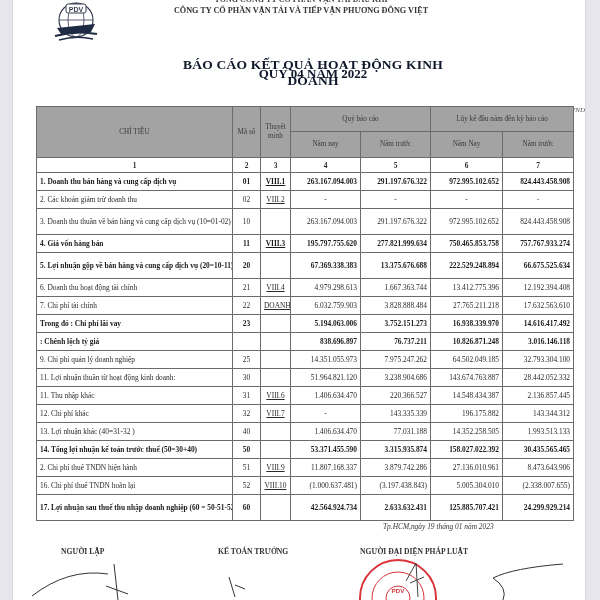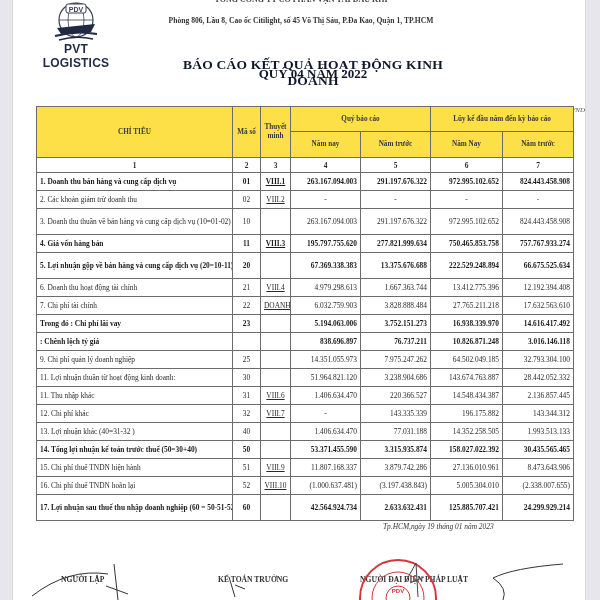--- a/index.html
+++ b/index.html
@@ -37,37 +37,37 @@
 
     table.report {
       position: absolute; left: 23px; top: 106px; width: 537px;
       border-collapse: collapse; table-layout: fixed;
       font-size: 7.4px; color: #2a2a2a;
     }
     table.report td, table.report th {
       border: 1px solid #6b6b6b; padding: 0 3px; overflow: hidden; white-space: nowrap;
       height: 17px; line-height: 9px;
     }
-    table.report th { background: #fde047; font-weight: bold; color: #3a3a3a; font-size: 7.2px; }
+    table.report th { background: #a3a3a3; font-weight: normal; color: #3a3a3a; font-size: 7.2px; }
     table.report th.h-top { height: 24px; }
     table.report th.h-bot { height: 25px; }
     td.num { text-align: right; }
     td.c { text-align: center; }
     td.ref { text-align: center; text-decoration: underline; }
     tr.b td { font-weight: bold; color: #1a1a1a; }
     tr.idx td { text-align: center; font-weight: bold; height: 14px; }
     td.wrap { white-space: normal; line-height: 9px; }
     tr.tall td { height: 25px; }
     td.indent1 { padding-left: 14px; }
     td.indent2 { padding-left: 58px; }
 
     .place-date {
       position: absolute; left: 370px; top: 522px; font-size: 7.4px; font-style: italic; color: #333;
     }
-    .sig { position: absolute; top: 547px; font-size: 7.6px; font-weight: bold; color: #333; margin-top: 28px; }
+    .sig { position: absolute; top: 547px; font-size: 7.6px; font-weight: bold; color: #333; }
     .sig-prepared { left: 48px; }
     .sig-chief { left: 205px; }
     .sig-legal { left: 347px; }
     .scribble { position: absolute; }
     .stamp { position: absolute; left: 345px; top: 553px; }
   </style>
 </head>
 <body>
 
 <div class="left-strip"></div>
@@ -79,25 +79,24 @@
     <svg width="50" height="44" viewBox="0 0 50 44">
       <circle cx="25" cy="20" r="17" fill="none" stroke="#3a3f52" stroke-width="1.2"></circle>
       <ellipse cx="25" cy="20" rx="8" ry="17" fill="none" stroke="#3a3f52" stroke-width="0.8"></ellipse>
       <line x1="8" y1="20" x2="42" y2="20" stroke="#3a3f52" stroke-width="0.8"></line>
       <rect x="15" y="4" width="20" height="9" rx="2" fill="#fff" stroke="#3a3f52" stroke-width="1"></rect>
       <text x="25" y="11.5" font-size="7" text-anchor="middle" font-family="Liberation Sans, sans-serif" font-weight="bold" fill="#3a3f52">PDV</text>
       <path d="M6 28 L44 24 L40 32 L10 34 Z" fill="#1f2a44"></path>
       <path d="M4 36 Q25 30 46 34" stroke="#1f2a44" stroke-width="2" fill="none"></path>
       <path d="M8 40 Q25 35 42 39" stroke="#1f2a44" stroke-width="1.5" fill="none"></path>
     </svg>
-    <div class="logo-text">PVT LOGISTICS</div>
   </div>
 
   <div class="hdr hdr-corp">TỔNG CÔNG TY CỔ PHẦN VẬN TẢI DẦU KHÍ</div>
-  <div class="hdr hdr-addr">Phòng 806, Lầu 8, Cao ốc Citilight, số 45 Võ Thị Sáu, P.Đa Kao, Quận 1, TP.HCM</div>
+  <div class="hdr hdr-company">CÔNG TY CỔ PHẦN VẬN TẢI VÀ TIẾP VẬN PHƯƠNG ĐÔNG VIỆT</div>
   <div class="title title-main">BÁO CÁO KẾT QUẢ HOẠT ĐỘNG KINH DOANH</div>
   <div class="title title-sub">QUÝ 04 NĂM 2022</div>
   <div class="unit">Đơn vị tính: VND</div>
 
   <table class="report">
     <colgroup>
       <col style="width:196px">
         <col style="width:28px">
         <col style="width:30px">
       <col style="width:70px">
@@ -259,21 +258,21 @@
         <tr class="b">
           <td>14. Tổng lợi nhuận kế toán trước thuế (50=30+40)</td>
           <td class="c">50</td>
           <td class="c"></td>
           <td class="num">53.371.455.590</td>
           <td class="num">3.315.935.874</td>
           <td class="num">158.027.022.392</td>
           <td class="num">30.435.565.465</td>
         </tr>
         <tr>
-          <td>15. Chi phí thuế TNDN hiện hành</td>
+          <td>2. Chi phí thuế TNDN hiện hành</td>
           <td class="c">51</td>
           <td class="ref">VIII.9</td>
           <td class="num">11.807.168.337</td>
           <td class="num">3.879.742.286</td>
           <td class="num">27.136.010.961</td>
           <td class="num">8.473.643.906</td>
         </tr>
         <tr>
           <td>16. Chi phí thuế TNDN hoãn lại</td>
           <td class="c">52</td>

